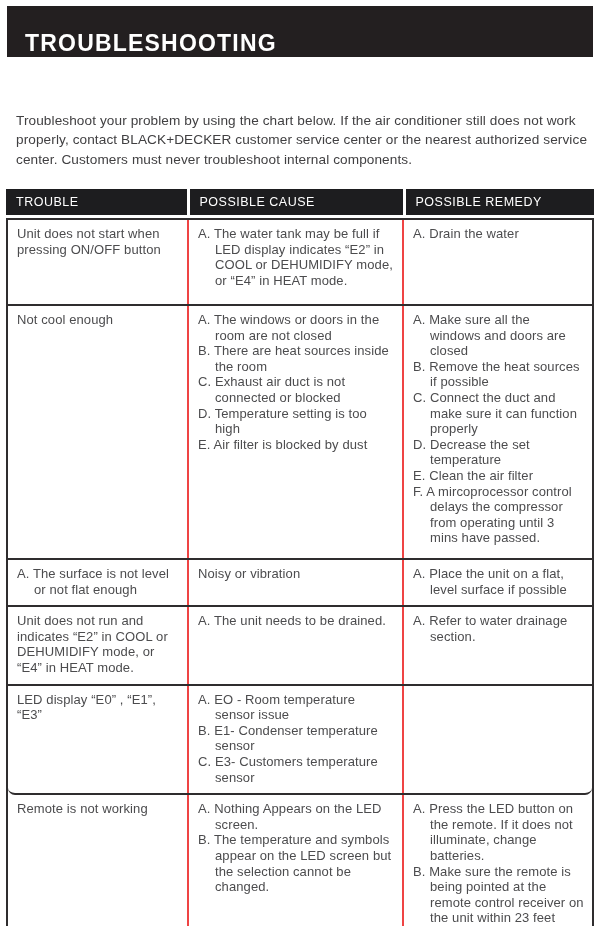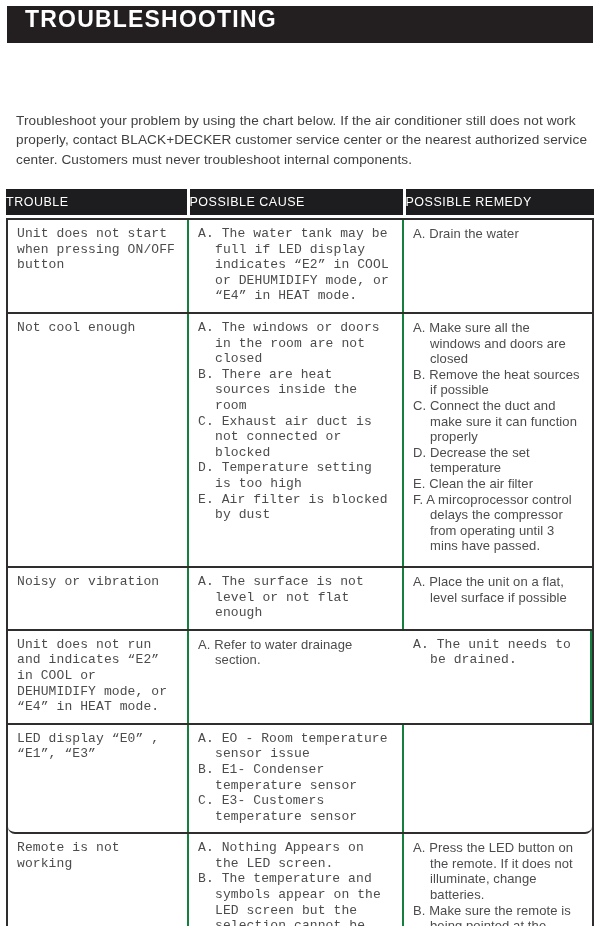--- a/index.html
+++ b/index.html
@@ -14,24 +14,24 @@
     height: 926px;
     background: #ffffff;
     overflow: hidden;
   }
   
   .title-bar {
     position: absolute;
     left: 7px;
     top: 6px;
     width: 586px;
-    height: 37px;
+    height: 51px;
     background: #231f20;
     display: flex;
-    align-items: flex-start;
+    align-items: flex-end;
     box-sizing: border-box;
     padding-left: 18px;
   }
   .title-bar h1 {
     margin: 0;
     color: #ffffff;
     font-size: 23px;
     font-weight: bold;
     letter-spacing: 1.2px;
   }
@@ -60,42 +60,42 @@
     margin-bottom: 3px;
   }
   .th {
     background: #1d1d1f;
     color: #ffffff;
     font-size: 12.5px;
     letter-spacing: 0.5px;
     height: 26px;
     line-height: 26px;
     box-sizing: border-box;
-    padding-left: 0;
+    padding-left: 10px;
     white-space: nowrap;
     overflow: hidden;
   }
   .tbody {
     border: 2px solid #2f2d2e;
   }
   .trow {
     display: grid;
     grid-template-columns: 181px 215px 188px;
     border-bottom: 2px solid #2f2d2e;
   }
   .trow:last-child { border-bottom: none; }
   .td {
     box-sizing: border-box;
     padding: 6px 8px 8px 9px;
     color: #4c4c4e;
     font-size: 13px;
     line-height: 15.6px;
     letter-spacing: 0.1px;
   }
-  .td-trouble, .td-cause { border-right: 2px solid #15803d; font-family: Liberation Mono, monospace; }
+  .td-trouble, .td-cause { border-right: 2px solid #ef4444; }
   .item {
     padding-left: 17px;
     text-indent: -17px;
   }
   
   .trow:nth-child(1) .td-remedy .item + .item { margin-top: 16px; }
   
   .trow:nth-child(1) { min-height: 84px; }
   .trow:nth-child(2) { min-height: 252px; }
   .trow:nth-child(3) { min-height: 40px; }
@@ -142,35 +142,35 @@
           <div class="td td-remedy">
             <div class="item">A. Make sure all the windows and doors are closed</div>
             <div class="item">B. Remove the heat sources if possible</div>
             <div class="item">C. Connect the duct and make sure it can function properly</div>
             <div class="item">D. Decrease the set temperature</div>
             <div class="item">E. Clean the air filter</div>
             <div class="item">F. A mircoprocessor control delays the compressor from operating until 3 mins have passed.</div>
           </div>
         </div>
         <div class="trow">
-          <div class="td td-trouble">Noisy or vibration</div>
           <div class="td td-cause">
             <div class="item">A. The surface is not level or not flat enough</div>
           </div>
+          <div class="td td-trouble">Noisy or vibration</div>
           <div class="td td-remedy">
             <div class="item">A. Place the unit on a flat, level surface if possible</div>
           </div>
         </div>
         <div class="trow">
           <div class="td td-trouble">Unit does not run and indicates “E2” in COOL or DEHUMIDIFY mode, or “E4” in HEAT mode.</div>
+          <div class="td td-cause">
+            <div class="item">A. The unit needs to be drained.</div>
+          </div>
           <div class="td td-remedy">
             <div class="item">A. Refer to water drainage section.</div>
-          </div>
-          <div class="td td-cause">
-            <div class="item">A. The unit needs to be drained.</div>
           </div>
         </div>
         <div class="trow">
           <div class="td td-trouble">LED display “E0” , “E1”, “E3”</div>
           <div class="td td-cause">
             <div class="item">A. EO - Room temperature sensor issue</div>
             <div class="item">B. E1- Condenser temperature sensor</div>
             <div class="item">C. E3- Customers temperature sensor</div>
           </div>
         </div>

